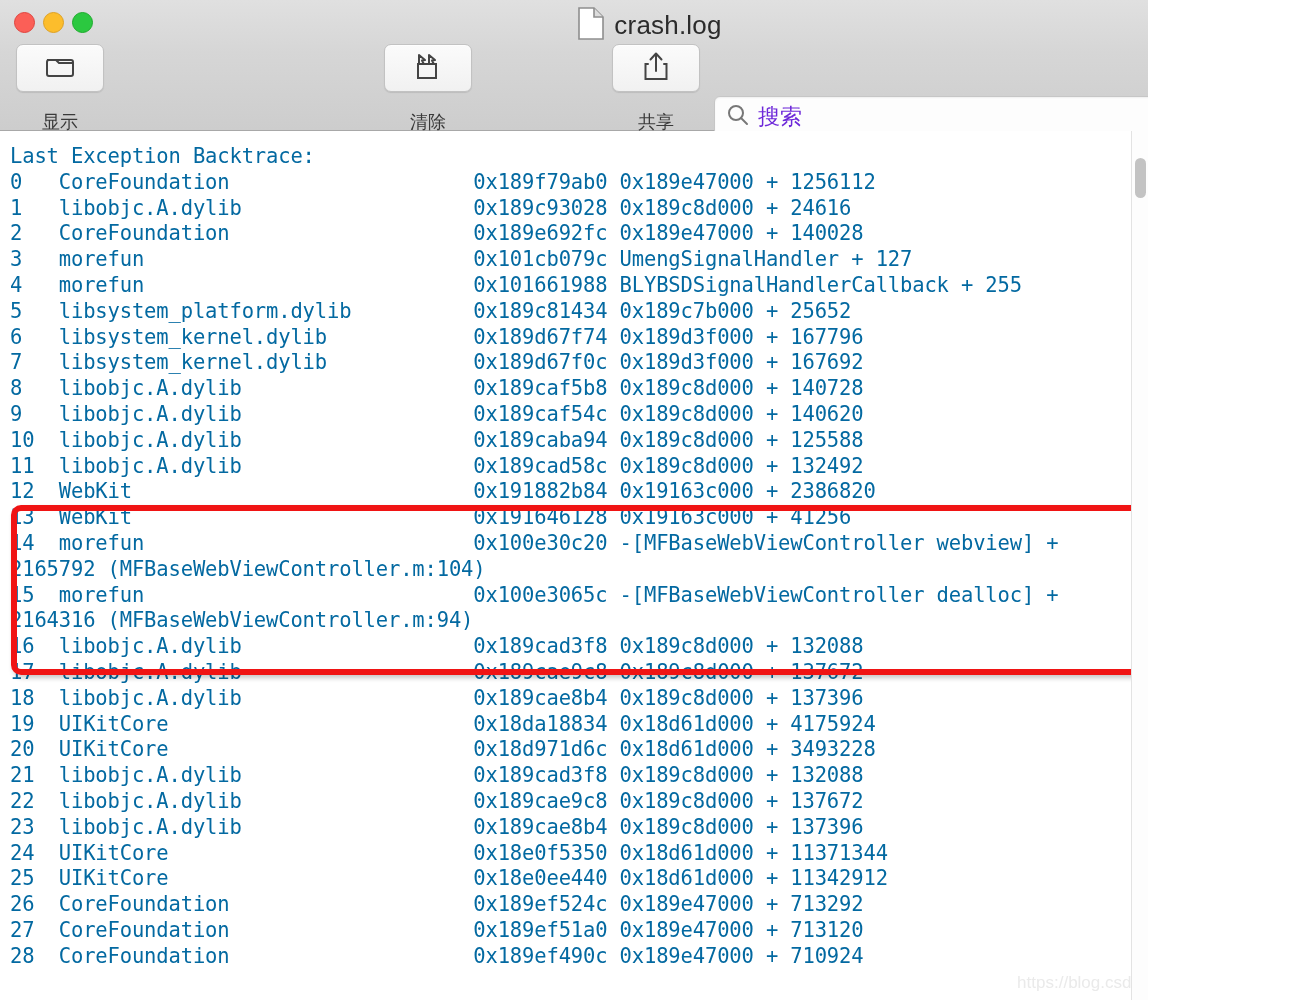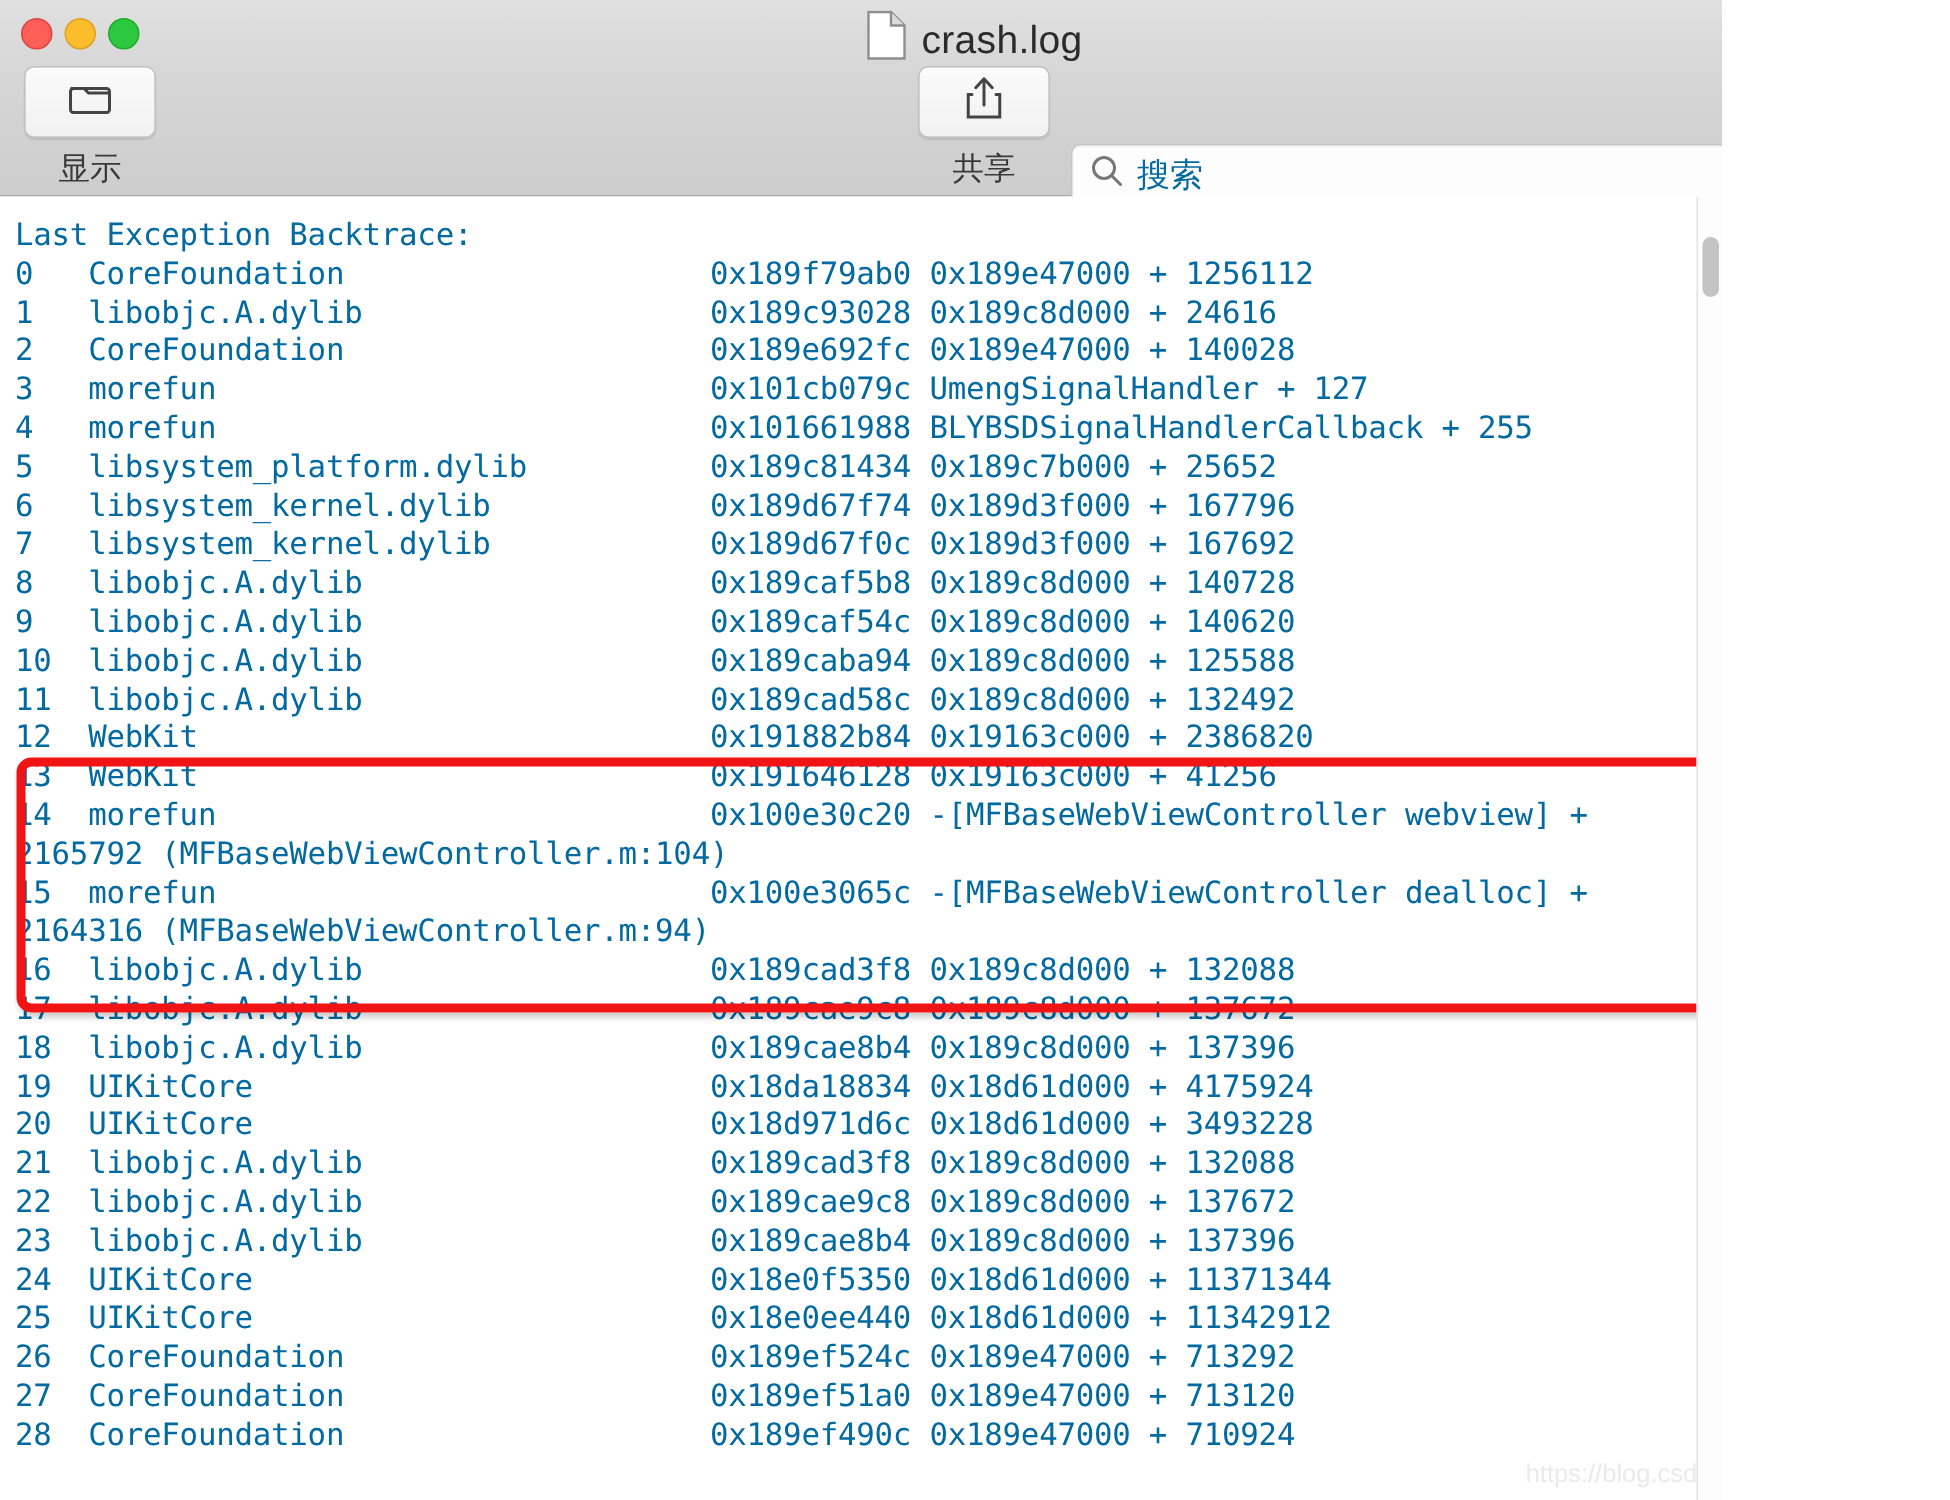--- a/index.html
+++ b/index.html
@@ -79,22 +79,22 @@
     border-radius: 7px;
     background: linear-gradient(to bottom, #fbfbfb 0%, #f1f1f1 100%);
     border: 1px solid #c2c2c2;
     box-shadow: 0 1px 0 rgba(255,255,255,0.8) inset, 0 1px 1px rgba(0,0,0,0.10);
     display: flex;
     align-items: center;
     justify-content: center;
     box-sizing: border-box;
   }
   .tb-label {
-    margin-top: 6px;
-    font-size: 21px;
+    margin-top: 18px;
+    font-size: 18px;
     color: #3a3a3a;
     white-space: nowrap;
   }
 
   .searchfield {
     position: absolute;
     left: 714px; top: 52px;
     width: 570px;
     height: 41px;
     border-radius: 6px;
@@ -102,21 +102,21 @@
     border: 1px solid #c6c6c6;
     box-shadow: 0 1px 2px rgba(0,0,0,0.06) inset;
     display: flex;
     align-items: center;
     padding: 0 12px;
     box-sizing: border-box;
     gap: 9px;
   }
   .search-placeholder {
     font-size: 22px;
-    color: #0369a1;
+    color: #6d28d9;
   }
 
   
   .content {
     position: absolute;
     left: 0; top: 131px;
     width: 1300px;
     height: 869px;
     background: #ffffff;
     overflow: hidden;
@@ -208,20 +208,32 @@
             <svg width="30" height="25" viewBox="0 0 30 25">
               <path d="M2 6 h9 l3 3 h14" fill="none" stroke="#444" stroke-width="2"></path>
               <rect x="2" y="6" width="26" height="16" rx="2" fill="none" stroke="#444" stroke-width="2"></rect>
             </svg>
           </span>
         </div>
         <div class="tb-label">显示</div>
       </div>
 
 
+      <div class="tb-item" style="left:384px;">
+        <div class="tb-btn">
+          <span>
+            <svg width="30" height="29" viewBox="0 0 30 29">
+              <path d="M5 26 h18 v-14 h-18 z" fill="none" stroke="#444" stroke-width="2"></path>
+              <path d="M6 12 L6 3 L12 8 L9 8.5 L10.8 12" fill="none" stroke="#444" stroke-width="2" stroke-linejoin="round"></path>
+              <path d="M16 12 L16 3 L22 8 L19 8.5 L20.8 12" fill="none" stroke="#444" stroke-width="2" stroke-linejoin="round"></path>
+            </svg>
+          </span>
+        </div>
+        <div class="tb-label">清除</div>
+      </div>
 
 
       <div class="tb-item" style="left:612px;">
         <div class="tb-btn">
           <span>
             <svg width="26" height="31" viewBox="0 0 26 31">
               <path d="M5 13 h-2.5 v15 h21 v-15 h-2.5" fill="none" stroke="#444" stroke-width="2" stroke-linecap="round"></path>
               <line x1="13" y1="3" x2="13" y2="20" stroke="#444" stroke-width="2" stroke-linecap="round"></line>
               <path d="M7.5 8.5 L13 2.5 L18.5 8.5" fill="none" stroke="#444" stroke-width="2" stroke-linecap="round" stroke-linejoin="round"></path>
             </svg>

